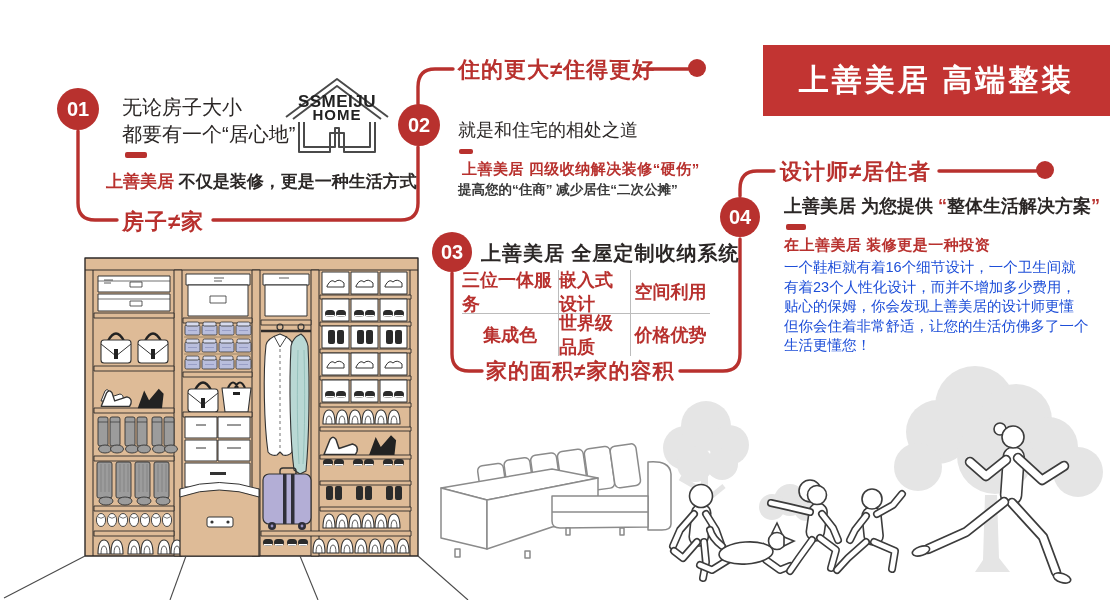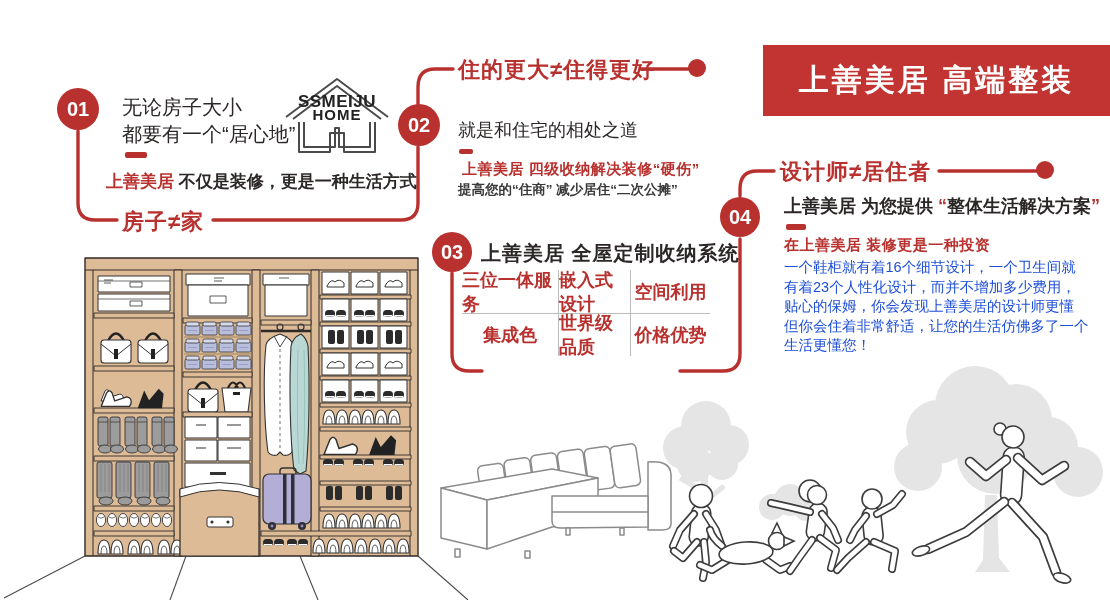--- a/index.html
+++ b/index.html
@@ -463,20 +463,21 @@
 
   <div class="txt s3-title" style="left:481px;top:240px;">上善美居 全屋定制收纳系统</div>
   <div class="features">
     <div class="cell">三位一体服务</div>
     <div class="cell bl">嵌入式设计</div>
     <div class="cell bl">空间利用</div>
     <div class="cell bt">集成色</div>
     <div class="cell bl bt">世界级品质</div>
     <div class="cell bl bt">价格优势</div>
   </div>
+  <div class="txt headline" style="left:486px;top:357px;font-size:21px;">家的面积≠家的容积</div>
 
   <div class="txt headline" style="left:780px;top:157px;">设计师≠居住者</div>
   <div class="txt promise" style="left:784px;top:194px;">
     <span>上善美居</span><span> 为您提供 </span><span class="q">“</span><span>整体生活解决方案</span><span class="q">”</span>
   </div>
   <div class="dash" style="left:786px;top:224px;width:20px;height:6px;"></div>
   <div class="txt note-red" style="left:784px;top:236px;">在上善美居 装修更是一种投资</div>
   <div class="txt para" style="left:784px;top:258px;white-space:nowrap;">
     <div>一个鞋柜就有着16个细节设计，一个卫生间就</div>
     <div>有着23个人性化设计，而并不增加多少费用，</div>

